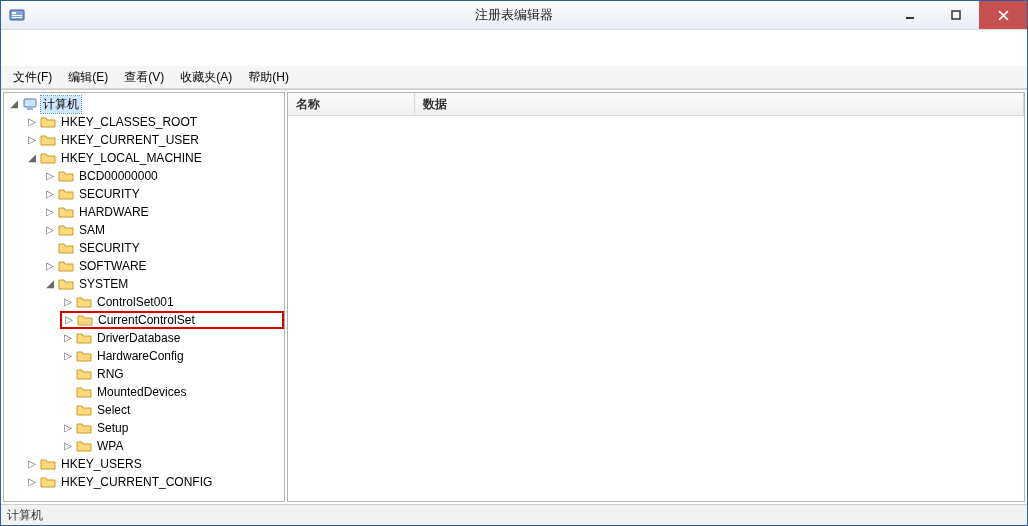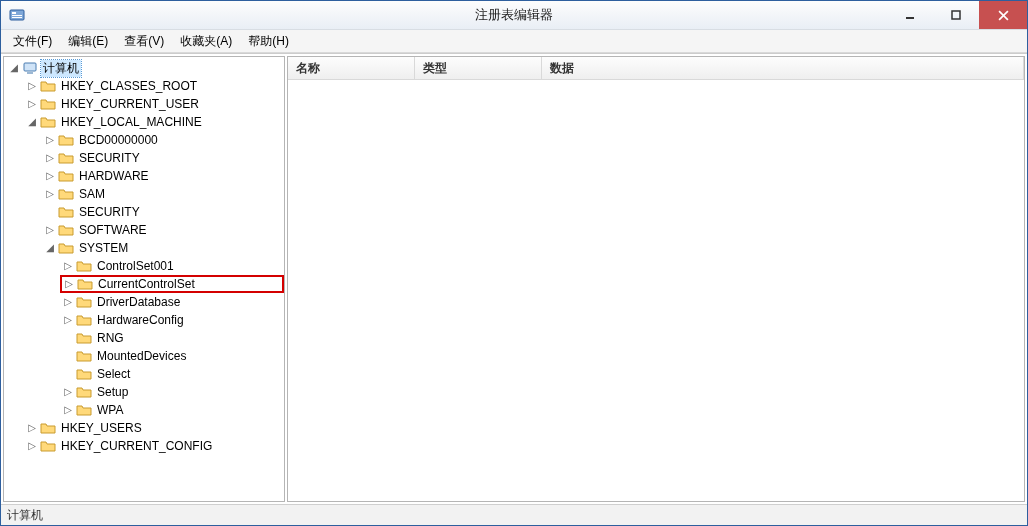--- a/index.html
+++ b/index.html
@@ -5,21 +5,21 @@
   html,body{margin:0;padding:0;font-family:"Microsoft YaHei","Segoe UI",Tahoma,sans-serif;font-size:12px;color:#000;background:#fff;}
   .window{width:1028px;height:526px;border:1px solid #2e5f9e;background:#fff;display:flex;flex-direction:column;box-sizing:border-box;}
   
   .titlebar{height:28px;background:linear-gradient(#fdfdfd,#e9eef5);display:flex;align-items:center;position:relative;border-bottom:1px solid #d8dde3;}
   .titlebar .app-icon{width:16px;height:16px;margin:0 6px 0 8px;display:flex;align-items:center;justify-content:center;}
   .titlebar .title{position:absolute;left:0;right:0;text-align:center;font-size:13px;color:#222;pointer-events:none;}
   .win-controls{margin-left:auto;display:flex;height:100%;}
   .win-btn{width:46px;display:flex;align-items:center;justify-content:center;color:#333;cursor:default;}
   .win-btn.close{background:#c75050;color:#fff;width:48px;}
   
-  .menubar{height:22px;background:#f5f5f5;border-bottom:1px solid #d9d9d9;display:flex;align-items:center;padding:0 4px;gap:0;}
+  .menubar{height:22px;background:#f5f5f5;border-bottom:1px solid #d9d9d9;display:flex;align-items:center;padding:0 4px;gap:0;margin-top:36px;}
   .menu-item{padding:2px 8px;cursor:default;}
   
   .main{flex:1;display:flex;border-top:1px solid #ccc;min-height:0;}
   .tree-pane{width:282px;border:1px solid #b5b5b5;margin:2px 0 2px 2px;overflow:auto;background:#fff;box-sizing:border-box;}
   .list-pane{flex:1;border:1px solid #b5b5b5;margin:2px 2px 2px 2px;background:#fff;display:flex;flex-direction:column;box-sizing:border-box;}
   .list-header{display:flex;height:22px;border-bottom:1px solid #d9d9d9;background:linear-gradient(#fdfdfd,#efefef);font-weight:bold;}
   .list-col{padding:3px 8px;border-right:1px solid #d9d9d9;font-size:12px;color:#333;}
   .list-body{flex:1;}
   
   ul.tree{list-style:none;margin:0;padding:2px 0 2px 2px;}
@@ -338,21 +338,20 @@
               </div>
             </li>
           </ul>
         </li>
       </ul>
     </div>
 
     <div class="list-pane">
       <div class="list-header">
         <div class="list-col" style="width:110px">名称</div>
-        <div class="list-col" style="width:110px">类型</div>
         <div class="list-col" style="flex:1">数据</div>
       </div>
       <div class="list-body"></div>
     </div>
 
   </div>
 
   <div class="statusbar">
     <span>计算机</span>
   </div>

